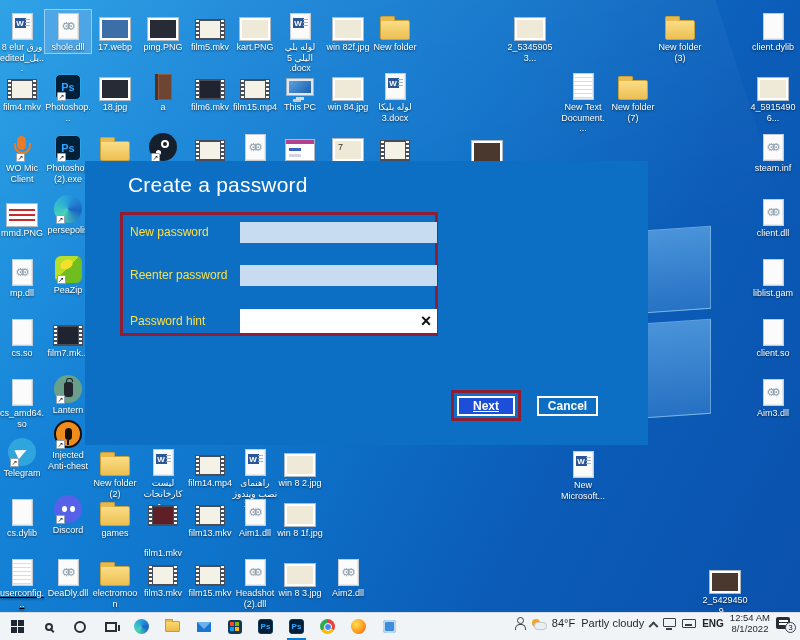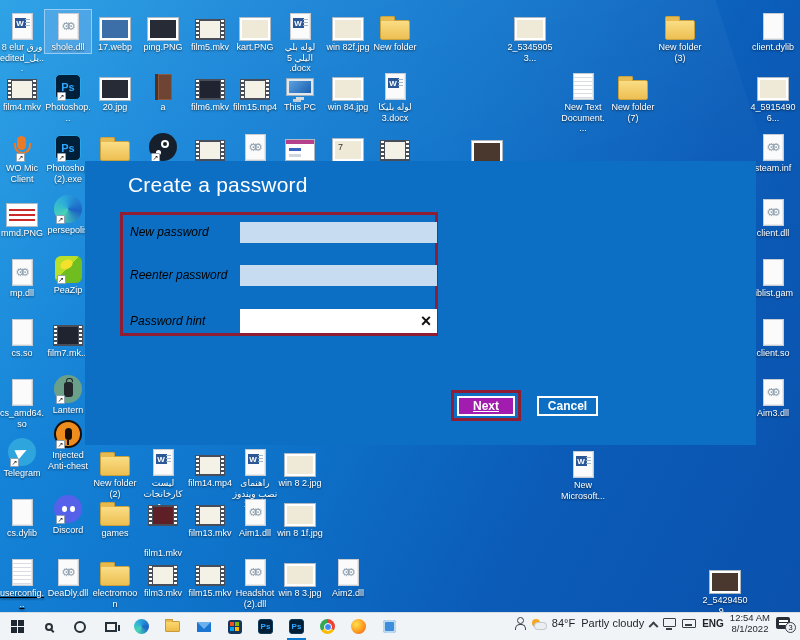--- a/index.html
+++ b/index.html
@@ -74,34 +74,34 @@
   .micc{position:absolute;left:3px;top:1px;width:9px;height:14px;background:#e87a28;border-radius:5px;}
   .micg::before{content:"";position:absolute;left:0;top:8px;width:13px;height:9px;border:2px solid #e87a28;border-top:none;
     border-radius:0 0 9px 9px;}
   .micg::after{content:"";position:absolute;left:6px;bottom:-1px;width:3px;height:5px;background:#e87a28;}
   .injg{background:#ef8c1e;border:2px solid #171008;}
   .inji{width:7px;height:12px;background:#171008;border-radius:4px;position:relative;}
   .inji::after{content:"";position:absolute;left:2.5px;bottom:-5px;width:2px;height:5px;background:#171008;}
   .sca{position:absolute;left:2px;bottom:-1px;width:9px;height:9px;background:#fff;border:1px solid #93a2b0;
     border-radius:1px;display:flex;align-items:center;justify-content:center;font-size:7px;color:#222;line-height:1;}
   
-  #dlg{position:absolute;left:85px;top:161px;width:671px;height:284px;background:#0d6fc3;z-index:5;}
+  #dlg{position:absolute;left:85px;top:161px;width:563px;height:284px;background:#0d6fc3;z-index:5;}
   #dlg .title{position:absolute;left:43px;top:12px;font-size:21px;font-weight:300;color:#fff;letter-spacing:.2px;}
   .ann{position:absolute;border:3px solid #8f1d33;}
   #ann-fields{left:35px;top:51px;width:318px;height:124px;}
   #ann-next{left:366px;top:229px;width:70px;height:31px;}
-  .frow-label{position:absolute;left:45px;font-size:12px;color:#000000;font-style:italic;}
+  .frow-label{position:absolute;left:45px;font-size:12px;color:#fde047;}
   .finput{position:absolute;left:155px;width:197px;height:21px;border:none;background:#c7dcf1;outline:none;
     font-size:12px;padding:0 6px;color:#123;}
   .finput.white{background:#fff;height:24px;}
   .fclear{position:absolute;left:331px;top:150px;width:20px;height:20px;display:flex;align-items:center;justify-content:center;
     font-size:18px;font-weight:700;color:#111;cursor:pointer;line-height:1;}
   .dbtn{position:absolute;height:20px;border:2px solid #fff;color:#fff;font-size:12px;font-weight:700;
     display:flex;align-items:center;justify-content:center;cursor:pointer;padding:0;font-family:inherit;}
-  #btn-next{left:372px;top:235px;width:58px;background:#a21caf;text-decoration:underline;}
+  #btn-next{left:372px;top:235px;width:58px;background:#1d4ed8;text-decoration:underline;}
   #btn-cancel{left:452px;top:235px;width:61px;background:transparent;}
   
   #taskbar{position:absolute;left:0;top:612px;width:800px;height:28px;background:#f1f4f7;border-top:1px solid #d8dde2;
     z-index:10;display:flex;align-items:center;}
   .tapps{display:flex;align-items:center;height:100%;margin-left:2px;}
   .tapp{width:31px;height:100%;display:flex;align-items:center;justify-content:center;position:relative;cursor:pointer;}
   .tapp.active::after{content:"";position:absolute;bottom:0;left:6px;right:6px;height:2px;background:#0a7ad0;}
   .tb-start{width:13px;height:13px;display:grid;grid-template-columns:6px 6px;grid-template-rows:6px 6px;gap:1px;}
   .tb-start i{background:#1d2833;}
   .tb-search{width:8px;height:8px;border:2px solid #2a3038;border-radius:50%;position:relative;}
@@ -246,21 +246,21 @@
         <div class="gl">
           <span class="psg">Ps</span>
           <span class="sca">↗</span>
         </div>
         <div class="lbl">Photoshop...</div>
       </div>
       <div class="dicon" style="left: 92px; top: 70px;">
         <div class="gl">
           <span class="photo dark"></span>
         </div>
-        <div class="lbl">20.jpg</div>
+        <div class="lbl">18.jpg</div>
       </div>
       <div class="dicon" style="left: 140px; top: 70px;">
         <div class="gl">
           <span class="bookg"></span>
         </div>
         <div class="lbl">a</div>
       </div>
       <div class="dicon" style="left: 187px; top: 70px;">
         <div class="gl">
           <span class="filmf dark"></span>

